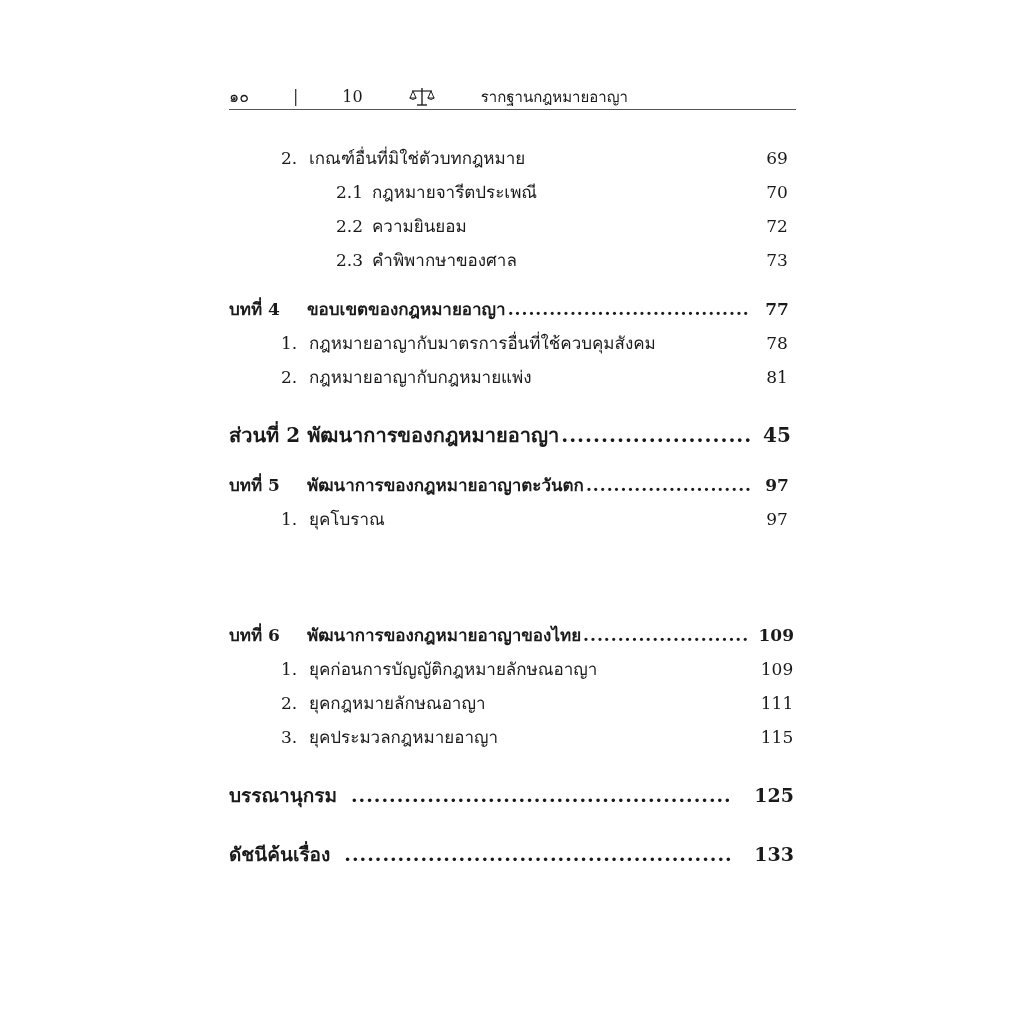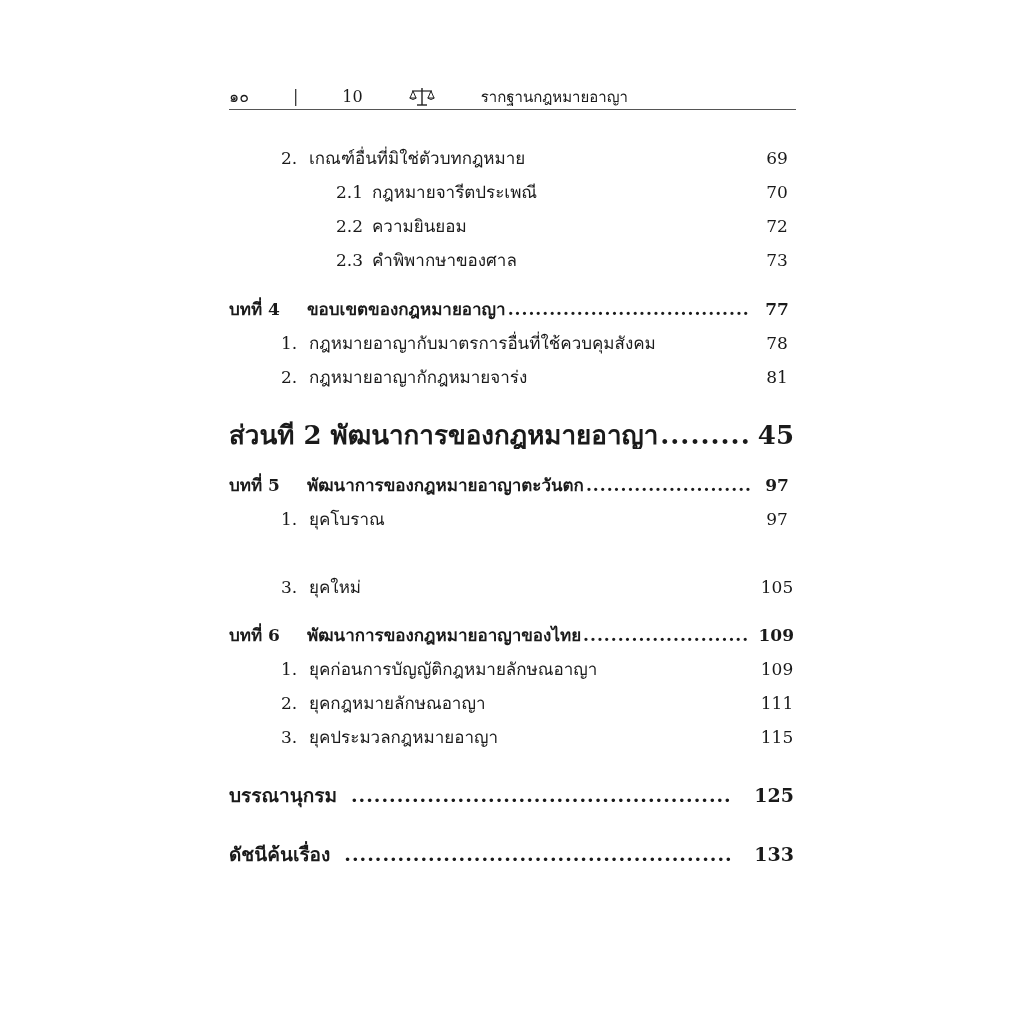--- a/index.html
+++ b/index.html
@@ -73,21 +73,21 @@
     .toc-row .page-num {
       text-align: center;
       min-width: 34px;
     }
     .toc-row.chapter { font-weight: bold; }
     .toc-row.chapter .title,
     .toc-row.chapter .page-num,
     .toc-row.chapter .fill { font-weight: bold; }
 
     .toc-row.part {
-      font-size: 26px;
+      font-size: 20px;
       font-weight: bold;
       line-height: 28px;
     }
     .toc-row.back {
       font-size: 19px;
       font-weight: bold;
       line-height: 28px;
       gap: 12px;
     }
 
@@ -152,21 +152,21 @@
     <span class="page-num">77</span>
   </div>
 
   <div class="toc-row sub" style="top:331px">
     <span class="title"><span class="num">1.</span><span>กฎหมายอาญากับมาตรการอื่นที่ใช้ควบคุมสังคม</span></span>
     <span class="spacer"></span>
     <span class="page-num">78</span>
   </div>
 
   <div class="toc-row sub" style="top:365px">
-    <span class="title"><span class="num">2.</span><span>กฎหมายอาญากักฎหมายจาร่ง</span></span>
+    <span class="title"><span class="num">2.</span><span>กฎหมายอาญากับกฎหมายแพ่ง</span></span>
     <span class="spacer"></span>
     <span class="page-num">81</span>
   </div>
 
   <div class="toc-row part" style="top:421px">
     <span class="title">ส่วนที่ 2 พัฒนาการของกฎหมายอาญา</span>
     <span class="fill"></span>
     <span class="page-num">45</span>
   </div>
 
@@ -177,25 +177,20 @@
     <span class="page-num">97</span>
   </div>
 
   <div class="toc-row sub" style="top:507px">
     <span class="title"><span class="num">1.</span><span>ยุคโบราณ</span></span>
     <span class="spacer"></span>
     <span class="page-num">97</span>
   </div>
 
 
-  <div class="toc-row sub" style="top:575px">
-    <span class="title"><span class="num">3.</span><span>ยุคใหม่</span></span>
-    <span class="spacer"></span>
-    <span class="page-num">105</span>
-  </div>
 
   <div class="toc-row chapter" style="top:623px">
     <span class="label">บทที่ 6</span>
     <span class="title">พัฒนาการของกฎหมายอาญาของไทย</span>
     <span class="fill"></span>
     <span class="page-num">109</span>
   </div>
 
   <div class="toc-row sub" style="top:657px">
     <span class="title"><span class="num">1.</span><span>ยุคก่อนการบัญญัติกฎหมายลักษณอาญา</span></span>

